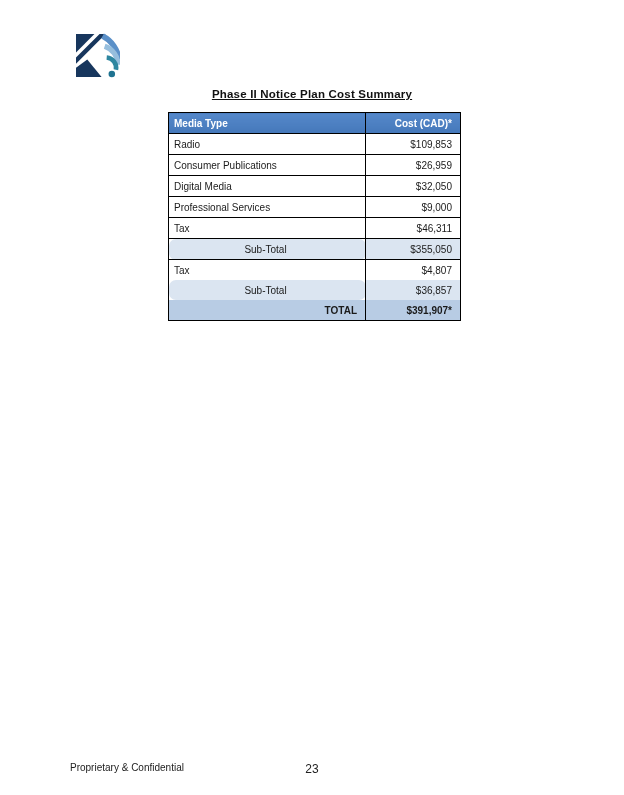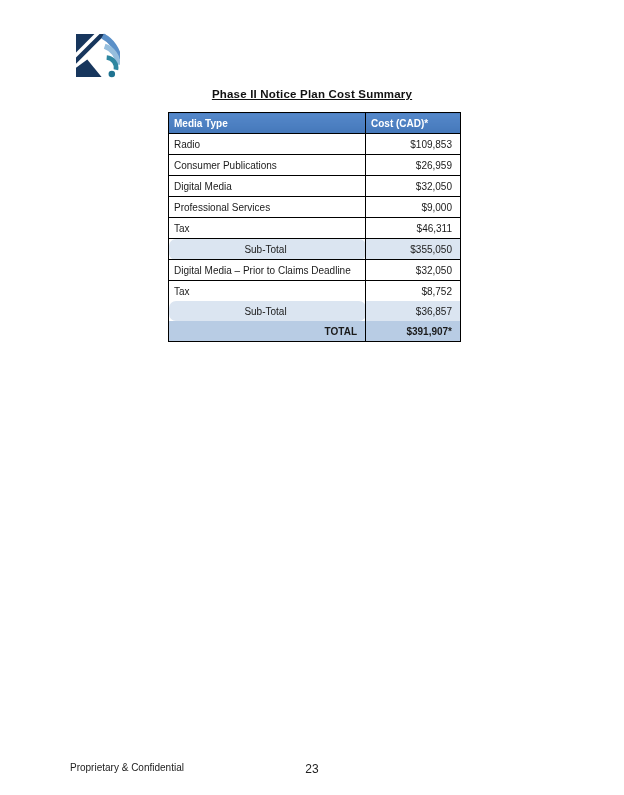--- a/index.html
+++ b/index.html
@@ -38,21 +38,21 @@
     font-weight:normal;
     color:#1a1a1a;
     overflow:hidden;white-space:nowrap;
   }
   table.cost th{
     background:linear-gradient(#5588ca,#4578ba);
     color:#ffffff;font-weight:bold;
     border-color:#000;
   }
   th.h-media{text-align:left;}
-  th.h-cost{text-align:left;padding:3.5px 2px;}
+  th.h-cost{text-align:right;padding:3.5px 2px;}
   td.lbl{text-align:left;}
   td.val{text-align:right;}
   tr.r-sub td{background:#dbe5f1;}
   tr.r-sub td.lbl{text-align:center;border-radius:7px;}
   tr.r-total td{background:#b8cce4;font-weight:bold;}
   tr.r-total td.lbl{text-align:right;}
   tr.nb-b td{border-bottom:none;}
   tr.nb-t td{border-top:none;}
   
   .footnote{
@@ -114,27 +114,23 @@
         <td class="val">$9,000</td>
       </tr>
       <tr class="r-data">
         <td class="lbl">Tax</td>
         <td class="val">$46,311</td>
       </tr>
       <tr class="r-sub">
         <td class="lbl">Sub-Total</td>
         <td class="val">$355,050</td>
       </tr>
-      <tr class="r-data">
-        <td class="lbl">Digital Media – Prior to Claims Deadline</td>
-        <td class="val">$32,050</td>
-      </tr>
       <tr class="r-data nb-b">
         <td class="lbl">Tax</td>
-        <td class="val">$8,752</td>
+        <td class="val">$4,807</td>
       </tr>
       <tr class="r-sub nb-t nb-b">
         <td class="lbl">Sub-Total</td>
         <td class="val">$36,857</td>
       </tr>
       <tr class="r-total nb-t">
         <td class="lbl">TOTAL</td>
         <td class="val">$391,907*</td>
       </tr>
     </tbody>

